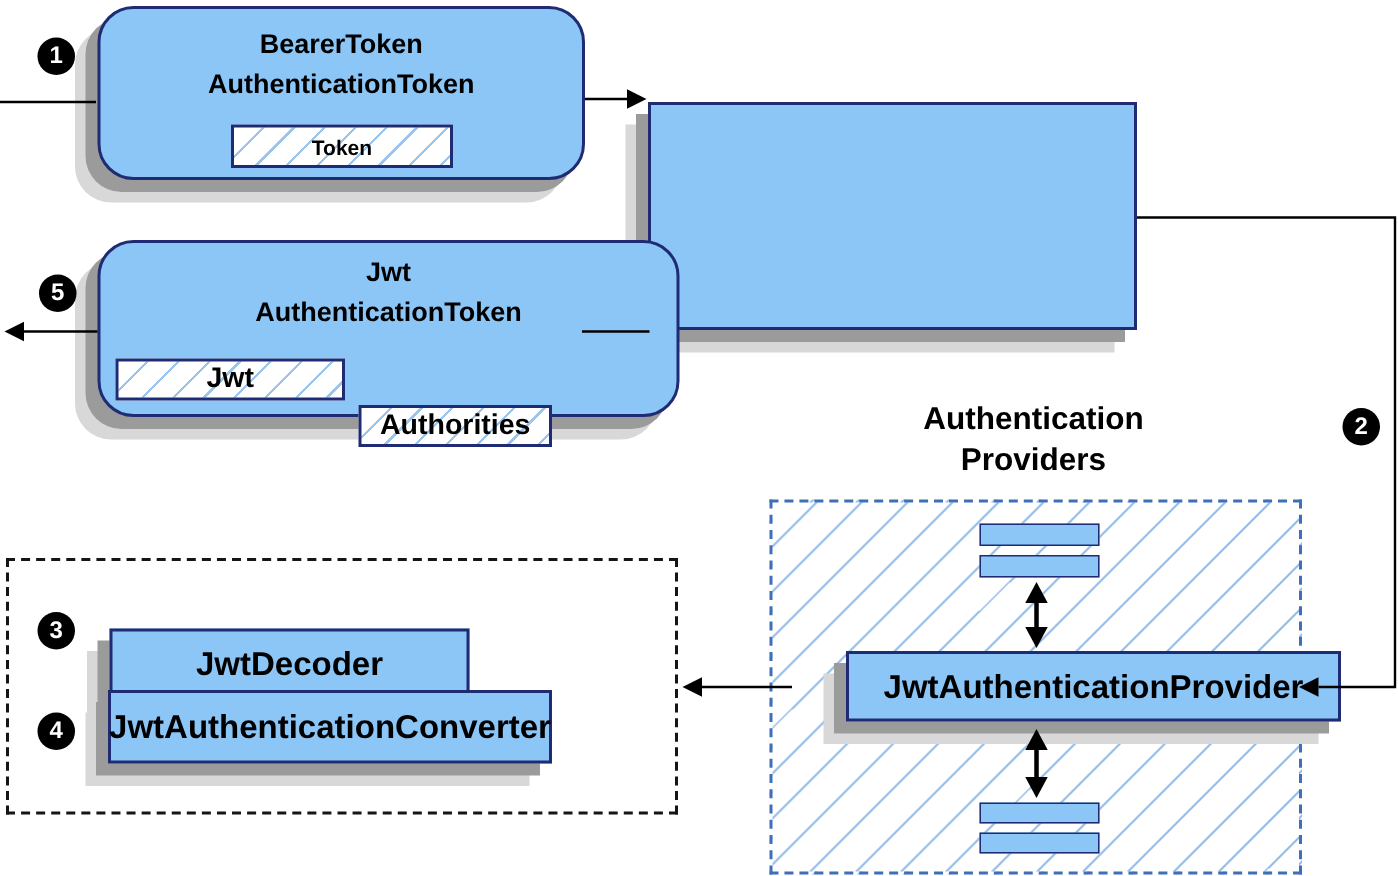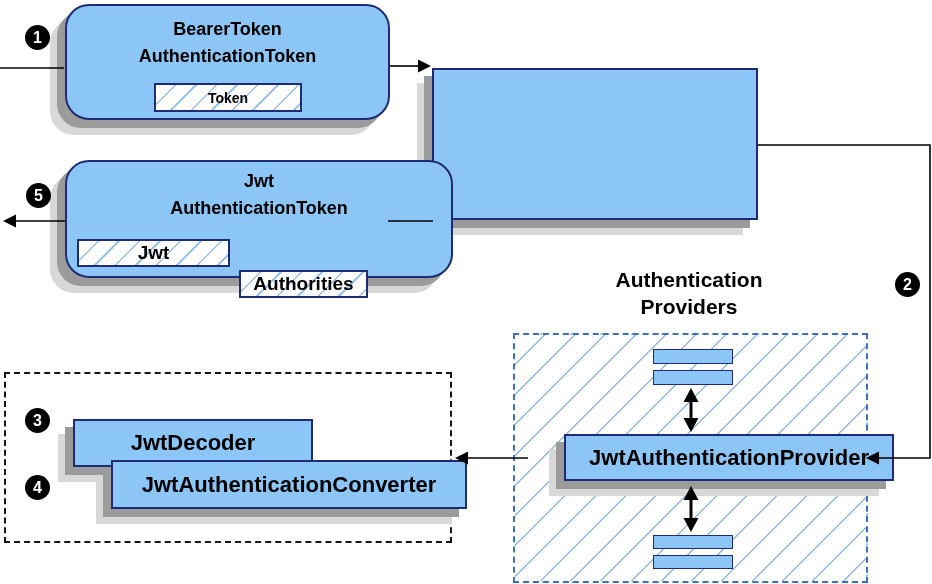--- a/index.html
+++ b/index.html
@@ -122,21 +122,21 @@
   <div class="bar" style="left:653px;top:349px;width:80px;height:15px;"></div>
   <div class="bar" style="left:653px;top:370px;width:80px;height:15px;"></div>
 
   <div class="node flex-label shadowed" style="left:528px;top:434px;width:330px;height:47px;margin-left:36px;">JwtAuthenticationProvider</div>
 
   <div class="bar" style="left:653px;top:535px;width:80px;height:14px;"></div>
   <div class="bar" style="left:653px;top:555px;width:80px;height:14px;"></div>
 
   <div class="node flex-label shadowed" style="left:73px;top:393px;width:240px;height:48px;margin-top:26px;">JwtDecoder</div>
 
-  <div class="node flex-label shadowed" style="left:72px;top:460px;width:356px;height:49px;margin-left:39px;">JwtAuthenticationConverter</div>
+  <div class="node flex-label shadowed" style="left:72px;top:460px;width:296px;height:49px;">JwtAuthenticationConverter</div>
 
   <div class="badge" style="left:25px;top:25px;">1</div>
   <div class="badge" style="left:895px;top:272px;">2</div>
   <div class="badge" style="left:25px;top:408px;">3</div>
   <div class="badge" style="left:25px;top:475px;">4</div>
   <div class="badge" style="left:26px;top:183px;">5</div>
 
 </div>
 
 </body></html>

